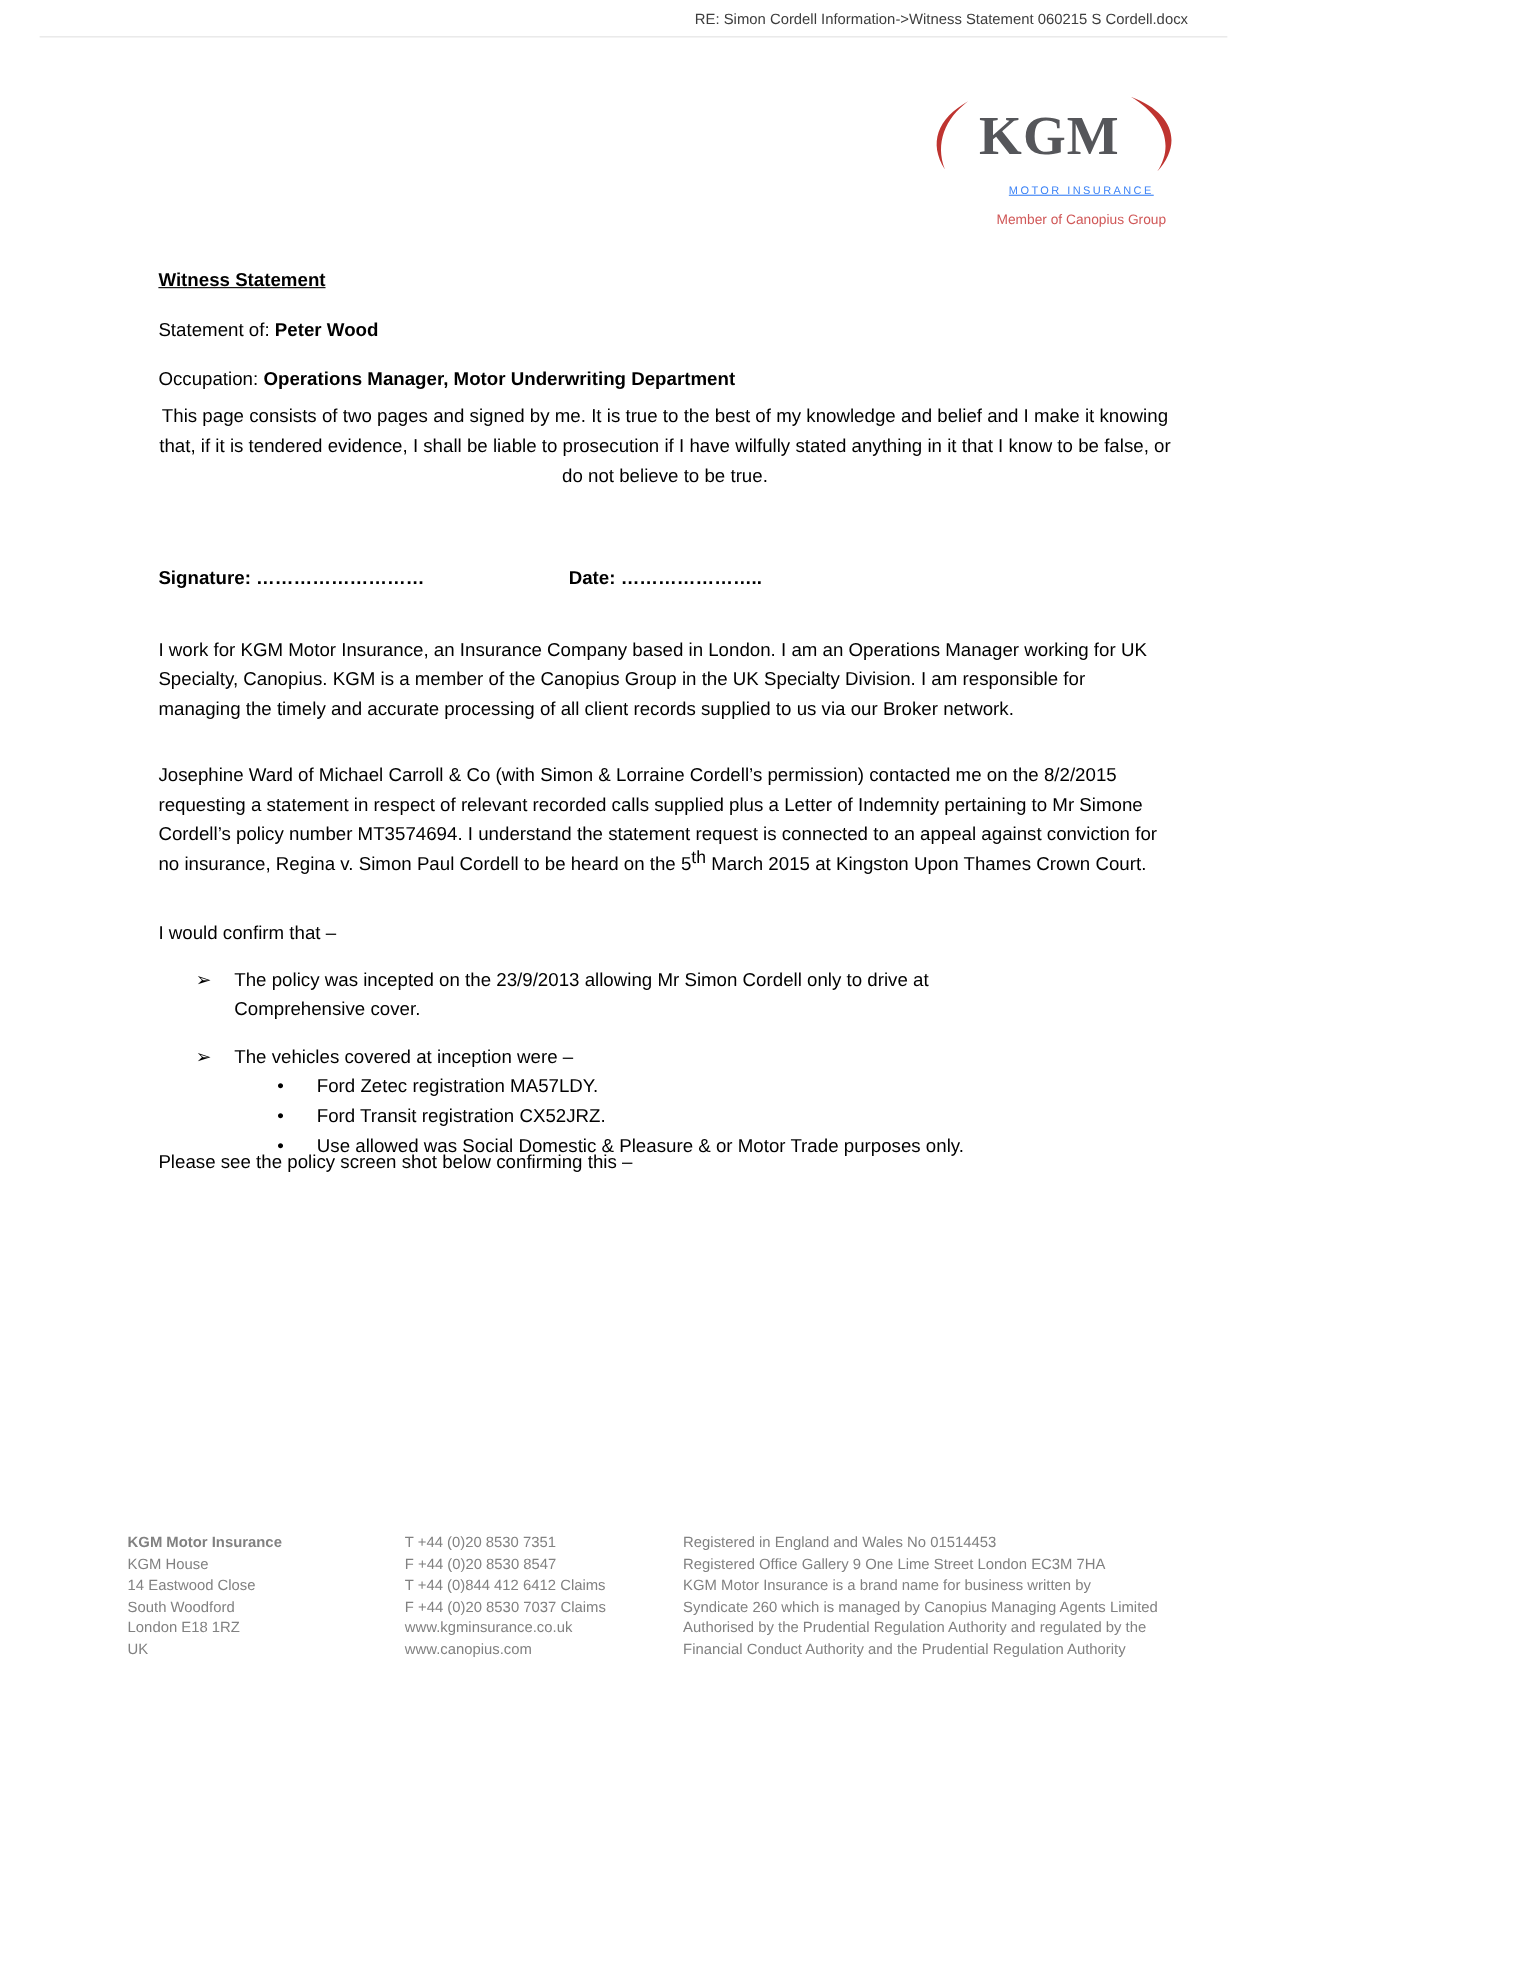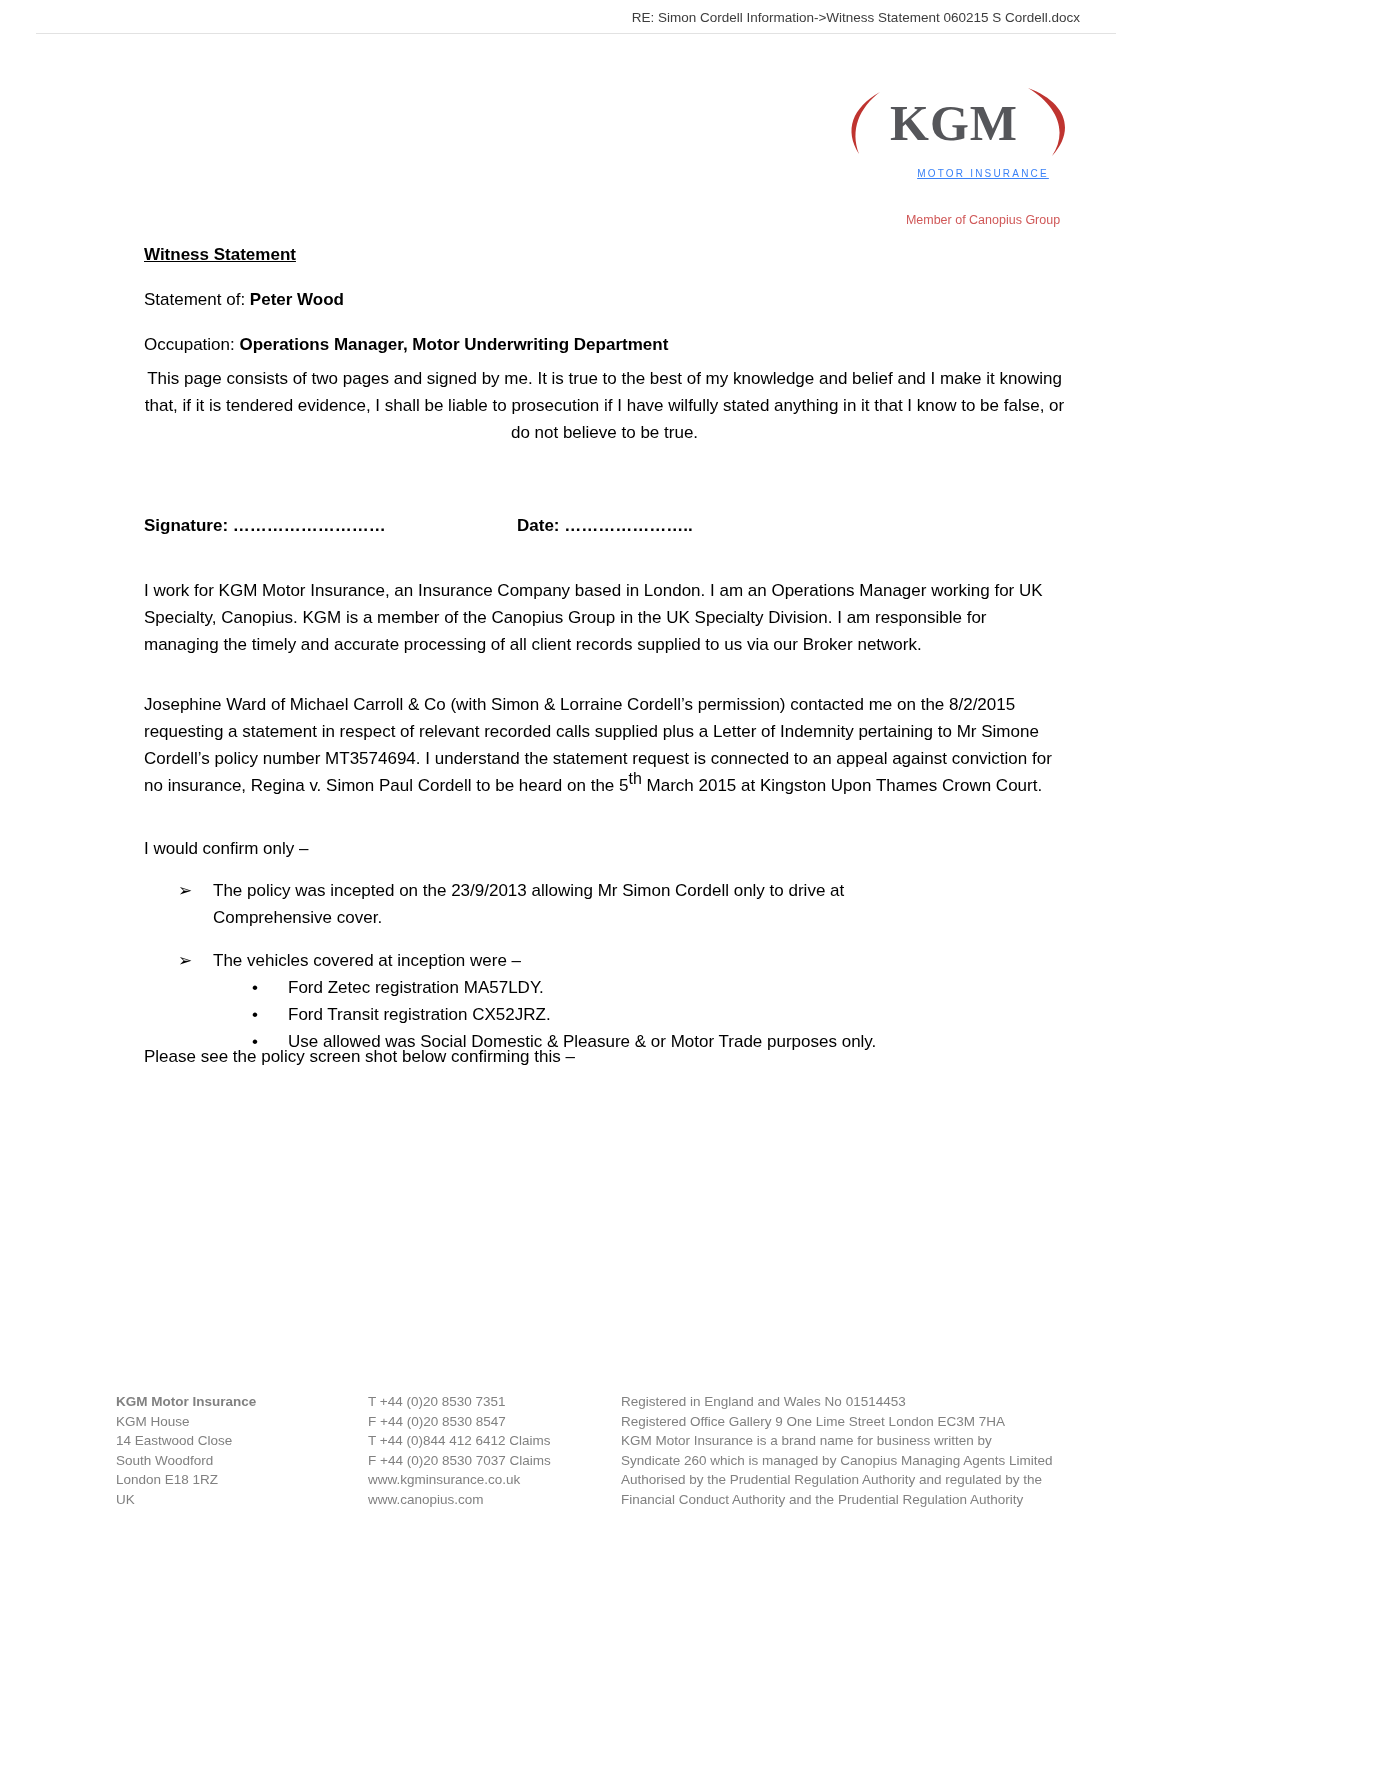--- a/index.html
+++ b/index.html
@@ -10,21 +10,21 @@
   }
   .doc-header { position:absolute; top:10px; right:36px; font-size:13.5px; color:#3d3d3d; }
   .header-rule { position:absolute; top:33px; left:36px; right:0; border-top:1px solid #e2e2e2; }
 
   .content { position:absolute; left:144px; top:0; width:921px; font-size:17px; line-height:27px; }
 
   .logo-block { position:absolute; left:698px; top:86px; width:232px; }
   .logo-mark { display:block; }
   .logo-sub { margin-left:52px; width:178px; text-align:center; }
   .logo-subtitle { font-size:10px; letter-spacing:2.2px; color:#3b82f6; white-space:nowrap;text-decoration:underline; }
-  .logo-tagline { font-size:12.5px; color:#d05858; margin-top:20px; white-space:nowrap; }
+  .logo-tagline { font-size:12.5px; color:#d05858; margin-top:0; white-space:nowrap; }
 
   .doc-title { position:absolute; top:241px; width:100%; text-align:left; font-weight:bold; text-decoration:underline; }
 
   .line-statement  { position:absolute; top:286px; }
   .line-occupation { position:absolute; top:331px; }
   .b { font-weight:bold; }
 
   .para-declaration { position:absolute; top:365px; width:921px;text-align:center; }
 
   .line-signature { position:absolute; top:512px; width:100%; font-weight:bold; }
@@ -89,21 +89,21 @@
       <span class="date-part">
         <span>Date:</span>
         <span>…………………..</span>
       </span>
     </div>
 
     <div class="para-work">I work for KGM Motor Insurance, an Insurance Company based in London. I am an Operations Manager working for UK Specialty, Canopius. KGM is a member of the Canopius Group in the UK Specialty Division. I am responsible for managing the timely and accurate processing of all client records supplied to us via our Broker network.</div>
 
     <div class="para-request"><span>Josephine Ward of Michael Carroll &amp; Co (with Simon &amp; Lorraine Cordell’s permission) contacted me on the 8/2/2015 requesting a statement in respect of relevant recorded calls supplied plus a Letter of Indemnity pertaining to Mr Simone Cordell’s policy number MT3574694. I understand the statement request is connected to an appeal against conviction for no insurance, Regina v. Simon Paul Cordell to be heard on the 5</span><sup>th</sup><span> March 2015 at Kingston Upon Thames Crown Court.</span></div>
 
-    <div class="line-confirm">I would confirm only –</div>
+    <div class="line-confirm">I would confirm that –</div>
 
     <div class="bullets">
       <div class="bullet-row">
         <span class="bullet-marker">➢</span>
         <span class="bullet-text">The policy was incepted on the 23/9/2013 allowing Mr Simon Cordell only to drive at Comprehensive cover.</span>
       </div>
       <div class="bullet-row">
         <span class="bullet-marker">➢</span>
         <div class="bullet-text">
           <div>The vehicles covered at inception were –</div>

